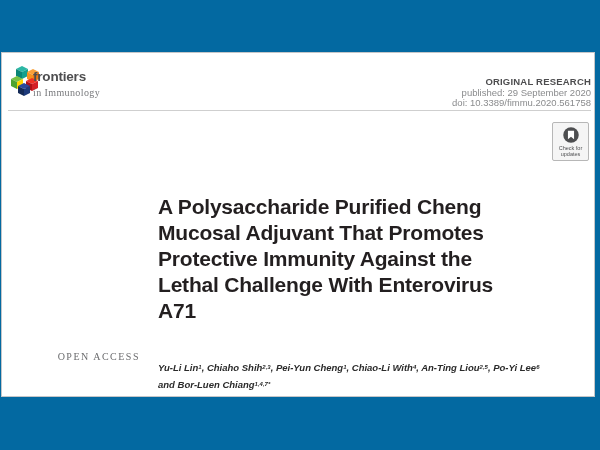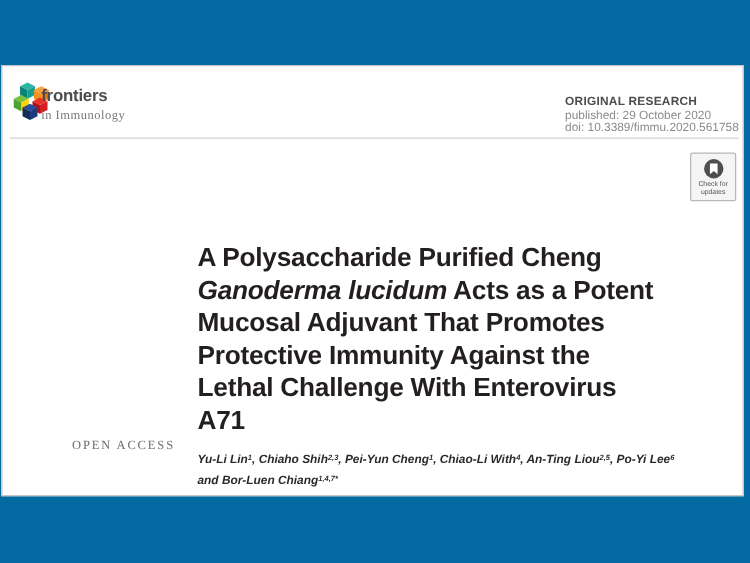--- a/index.html
+++ b/index.html
@@ -18,21 +18,21 @@
   .brand-wordmark {
     font-size:13.5px; font-weight:700; color:var(--brand-dark, #4d4d4f);
     letter-spacing:-0.2px; line-height:15px;
   }
   .brand-journal {
     font-family:"Liberation Serif", serif; font-size:10px; line-height:16px;
     color:var(--brand-gray, #77787b); letter-spacing:0.4px; margin-top:1px;
   }
   
   .meta {
-    position:absolute; top:24px; right:3px; 
+    position:absolute; top:24px; right:3px; text-align:right;
     font-size:9.5px; line-height:10.5px; color:var(--meta-gray, #8a8b8d);
   }
   .meta .type { font-weight:700; color:var(--meta-dark, #4d4d4f); letter-spacing:0.2px; }
   
   .rule { position:absolute; left:6px; right:3px; top:57px; height:1px; background:var(--rule, #cfcfcf); }
   
   .crossmark {
     position:absolute; left:550px; top:69px; width:37px; height:39px;
     box-sizing:border-box; background:var(--badge-bg, #f5f5f5);
     border:1px solid var(--badge-border, #b7b7b7); border-radius:2px;
@@ -90,40 +90,39 @@
       <polygon points="14,25 20,22 20,29 14,32" fill="#1d3a7a"></polygon>
       <polygon points="8,22 14,25 14,32 8,29" fill="#142a57"></polygon>
     </svg>
     <div class="brand">
       <div class="brand-wordmark">frontiers</div>
       <div class="brand-journal">in Immunology</div>
     </div>
 
     <div class="meta">
       <div class="type">ORIGINAL RESEARCH</div>
-      <div>published: 29 October 2020</div>
+      <div>published: 29 September 2020</div>
       <div>doi: 10.3389/fimmu.2020.561758</div>
     </div>
 
     <div class="rule"></div>
 
     <div class="crossmark">
       <svg width="18" height="18" viewBox="0 0 20 20" aria-hidden="true">
         <circle cx="10" cy="10" r="8.6" fill="#4d4e50"></circle>
         <path d="M6.6,5.4 h6.8 v9.4 l-3.4,-2.9 l-3.4,2.9 z" fill="#ffffff"></path>
       </svg>
       <div class="crossmark-text">
         <div>Check for</div>
         <div>updates</div>
       </div>
     </div>
 
     <h1 class="title-block" style="margin:0;">
         <div class="seg-line"><span>A Polysaccharide Purified Cheng</span></div>
-        <div class="seg-line"><span class="it">Ganoderma lucidum</span><span> Acts as a Potent</span></div>
         <div class="seg-line"><span>Mucosal Adjuvant That Promotes</span></div>
         <div class="seg-line"><span>Protective Immunity Against the</span></div>
         <div class="seg-line"><span>Lethal Challenge With Enterovirus</span></div>
         <div class="seg-line"><span>A71</span></div>
       </h1>
 
     <div class="open-access">OPEN ACCESS</div>
 
     <div class="authors">
         <div class="seg-line"><span>Yu-Li Lin</span><sup>1</sup><span>, Chiaho Shih</span><sup>2,3</sup><span>, Pei-Yun Cheng</span><sup>1</sup><span>, Chiao-Li With</span><sup>4</sup><span>, An-Ting Liou</span><sup>2,5</sup><span>, Po-Yi Lee</span><sup>6</sup></div>

